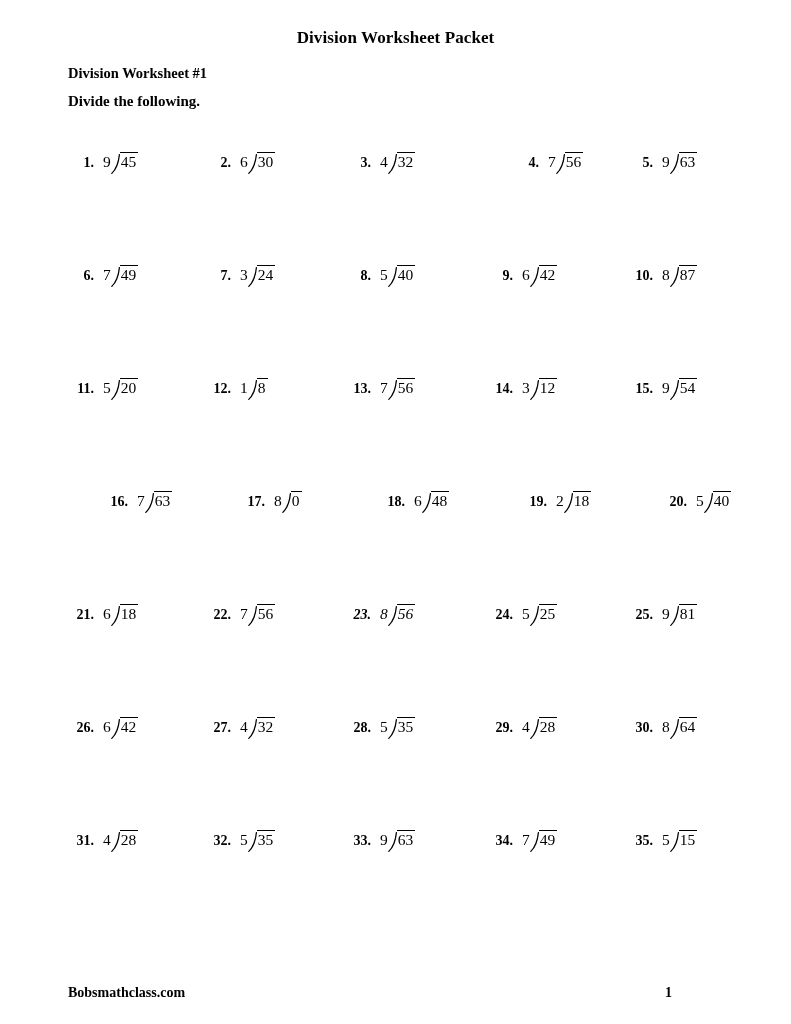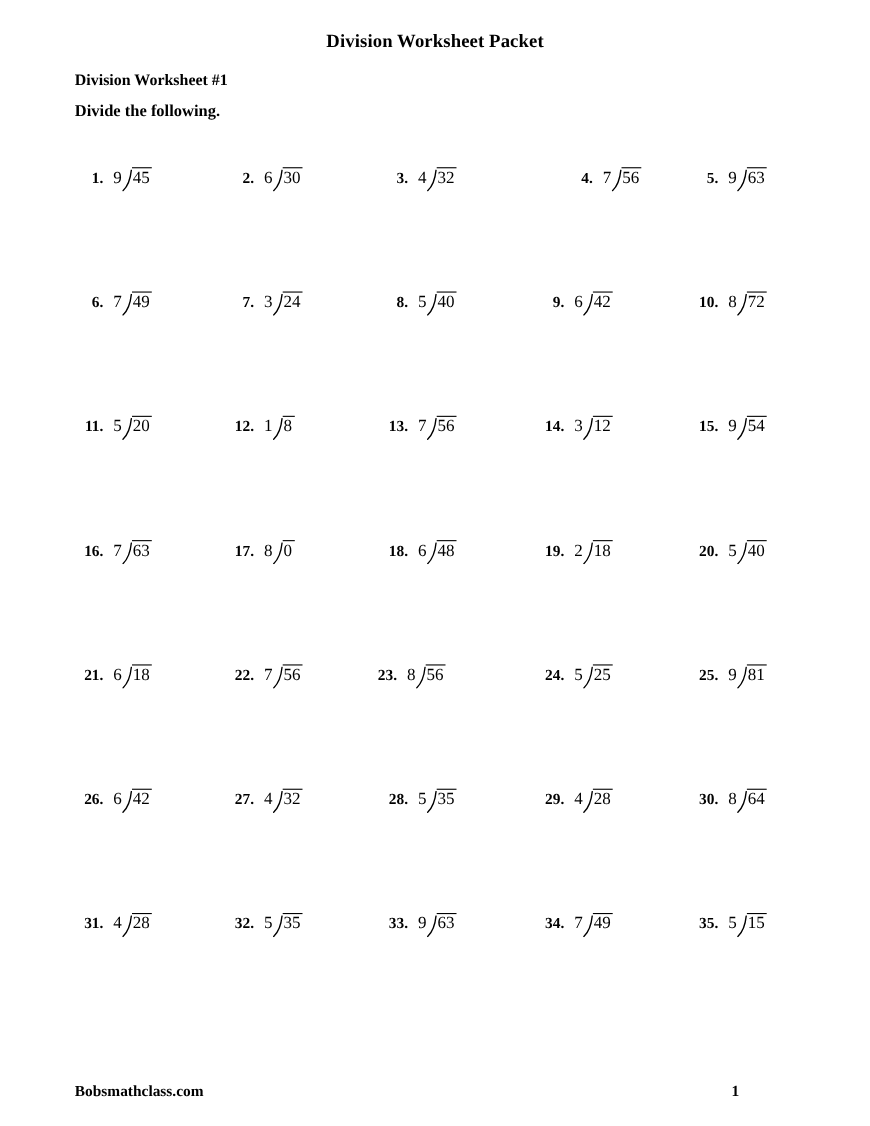--- a/index.html
+++ b/index.html
@@ -174,40 +174,40 @@
                   <path d="M0.8 19.4 C 5.2 15.2, 7.6 8.4, 8.4 0.6" fill="none" stroke="#000" stroke-width="1.25" stroke-linecap="round"></path>
                 </svg></span><span class="dividend">24</span></span></span></div>
         <div class="problem" style="left: 345px;"><span class="problem-number">8.</span><span class="problem-expr"><span class="divisor">5</span><span class="bracket"><span class="bracket-curve"><svg width="10" height="20" viewBox="0 0 10 20" xmlns="http://www.w3.org/2000/svg">
                   <path d="M0.8 19.4 C 5.2 15.2, 7.6 8.4, 8.4 0.6" fill="none" stroke="#000" stroke-width="1.25" stroke-linecap="round"></path>
                 </svg></span><span class="dividend">40</span></span></span></div>
         <div class="problem" style="left: 487px;"><span class="problem-number">9.</span><span class="problem-expr"><span class="divisor">6</span><span class="bracket"><span class="bracket-curve"><svg width="10" height="20" viewBox="0 0 10 20" xmlns="http://www.w3.org/2000/svg">
                   <path d="M0.8 19.4 C 5.2 15.2, 7.6 8.4, 8.4 0.6" fill="none" stroke="#000" stroke-width="1.25" stroke-linecap="round"></path>
                 </svg></span><span class="dividend">42</span></span></span></div>
         <div class="problem" style="left: 627px;"><span class="problem-number">10.</span><span class="problem-expr"><span class="divisor">8</span><span class="bracket"><span class="bracket-curve"><svg width="10" height="20" viewBox="0 0 10 20" xmlns="http://www.w3.org/2000/svg">
                   <path d="M0.8 19.4 C 5.2 15.2, 7.6 8.4, 8.4 0.6" fill="none" stroke="#000" stroke-width="1.25" stroke-linecap="round"></path>
-                </svg></span><span class="dividend">72</span></span></span></div>
+                </svg></span><span class="dividend">87</span></span></span></div>
       </div>
       <div class="problem-row" style="height: 113px; padding-left: 36px;">
         <div class="problem" style="left: 68px;"><span class="problem-number">11.</span><span class="problem-expr"><span class="divisor">5</span><span class="bracket"><span class="bracket-curve"><svg width="10" height="20" viewBox="0 0 10 20" xmlns="http://www.w3.org/2000/svg">
                   <path d="M0.8 19.4 C 5.2 15.2, 7.6 8.4, 8.4 0.6" fill="none" stroke="#000" stroke-width="1.25" stroke-linecap="round"></path>
                 </svg></span><span class="dividend">20</span></span></span></div>
         <div class="problem" style="left: 205px;"><span class="problem-number">12.</span><span class="problem-expr"><span class="divisor">1</span><span class="bracket"><span class="bracket-curve"><svg width="10" height="20" viewBox="0 0 10 20" xmlns="http://www.w3.org/2000/svg">
                   <path d="M0.8 19.4 C 5.2 15.2, 7.6 8.4, 8.4 0.6" fill="none" stroke="#000" stroke-width="1.25" stroke-linecap="round"></path>
                 </svg></span><span class="dividend">8</span></span></span></div>
         <div class="problem" style="left: 345px;"><span class="problem-number">13.</span><span class="problem-expr"><span class="divisor">7</span><span class="bracket"><span class="bracket-curve"><svg width="10" height="20" viewBox="0 0 10 20" xmlns="http://www.w3.org/2000/svg">
                   <path d="M0.8 19.4 C 5.2 15.2, 7.6 8.4, 8.4 0.6" fill="none" stroke="#000" stroke-width="1.25" stroke-linecap="round"></path>
                 </svg></span><span class="dividend">56</span></span></span></div>
         <div class="problem" style="left: 487px;"><span class="problem-number">14.</span><span class="problem-expr"><span class="divisor">3</span><span class="bracket"><span class="bracket-curve"><svg width="10" height="20" viewBox="0 0 10 20" xmlns="http://www.w3.org/2000/svg">
                   <path d="M0.8 19.4 C 5.2 15.2, 7.6 8.4, 8.4 0.6" fill="none" stroke="#000" stroke-width="1.25" stroke-linecap="round"></path>
                 </svg></span><span class="dividend">12</span></span></span></div>
         <div class="problem" style="left: 627px;"><span class="problem-number">15.</span><span class="problem-expr"><span class="divisor">9</span><span class="bracket"><span class="bracket-curve"><svg width="10" height="20" viewBox="0 0 10 20" xmlns="http://www.w3.org/2000/svg">
                   <path d="M0.8 19.4 C 5.2 15.2, 7.6 8.4, 8.4 0.6" fill="none" stroke="#000" stroke-width="1.25" stroke-linecap="round"></path>
                 </svg></span><span class="dividend">54</span></span></span></div>
       </div>
-      <div class="problem-row" style="height: 113px;">
+      <div class="problem-row" style="height: 113px; margin-left: 34px;">
         <div class="problem" style="left: 68px;"><span class="problem-number">16.</span><span class="problem-expr"><span class="divisor">7</span><span class="bracket"><span class="bracket-curve"><svg width="10" height="20" viewBox="0 0 10 20" xmlns="http://www.w3.org/2000/svg">
                   <path d="M0.8 19.4 C 5.2 15.2, 7.6 8.4, 8.4 0.6" fill="none" stroke="#000" stroke-width="1.25" stroke-linecap="round"></path>
                 </svg></span><span class="dividend">63</span></span></span></div>
         <div class="problem" style="left: 205px;"><span class="problem-number">17.</span><span class="problem-expr"><span class="divisor">8</span><span class="bracket"><span class="bracket-curve"><svg width="10" height="20" viewBox="0 0 10 20" xmlns="http://www.w3.org/2000/svg">
                   <path d="M0.8 19.4 C 5.2 15.2, 7.6 8.4, 8.4 0.6" fill="none" stroke="#000" stroke-width="1.25" stroke-linecap="round"></path>
                 </svg></span><span class="dividend">0</span></span></span></div>
         <div class="problem" style="left: 345px;"><span class="problem-number">18.</span><span class="problem-expr"><span class="divisor">6</span><span class="bracket"><span class="bracket-curve"><svg width="10" height="20" viewBox="0 0 10 20" xmlns="http://www.w3.org/2000/svg">
                   <path d="M0.8 19.4 C 5.2 15.2, 7.6 8.4, 8.4 0.6" fill="none" stroke="#000" stroke-width="1.25" stroke-linecap="round"></path>
                 </svg></span><span class="dividend">48</span></span></span></div>
         <div class="problem" style="left: 487px;"><span class="problem-number">19.</span><span class="problem-expr"><span class="divisor">2</span><span class="bracket"><span class="bracket-curve"><svg width="10" height="20" viewBox="0 0 10 20" xmlns="http://www.w3.org/2000/svg">
@@ -217,21 +217,21 @@
                   <path d="M0.8 19.4 C 5.2 15.2, 7.6 8.4, 8.4 0.6" fill="none" stroke="#000" stroke-width="1.25" stroke-linecap="round"></path>
                 </svg></span><span class="dividend">40</span></span></span></div>
       </div>
       <div class="problem-row" style="height: 113px;">
         <div class="problem" style="left: 68px;"><span class="problem-number">21.</span><span class="problem-expr"><span class="divisor">6</span><span class="bracket"><span class="bracket-curve"><svg width="10" height="20" viewBox="0 0 10 20" xmlns="http://www.w3.org/2000/svg">
                   <path d="M0.8 19.4 C 5.2 15.2, 7.6 8.4, 8.4 0.6" fill="none" stroke="#000" stroke-width="1.25" stroke-linecap="round"></path>
                 </svg></span><span class="dividend">18</span></span></span></div>
         <div class="problem" style="left: 205px;"><span class="problem-number">22.</span><span class="problem-expr"><span class="divisor">7</span><span class="bracket"><span class="bracket-curve"><svg width="10" height="20" viewBox="0 0 10 20" xmlns="http://www.w3.org/2000/svg">
                   <path d="M0.8 19.4 C 5.2 15.2, 7.6 8.4, 8.4 0.6" fill="none" stroke="#000" stroke-width="1.25" stroke-linecap="round"></path>
                 </svg></span><span class="dividend">56</span></span></span></div>
-        <div class="problem" style="left: 335px;"><span class="problem-number">23.</span><span class="problem-expr"><span class="divisor">8</span><span class="bracket"><span class="bracket-curve"><svg width="10" height="20" viewBox="0 0 10 20" xmlns="http://www.w3.org/2000/svg">
+        <div class="problem" style="left: 345px; font-style: italic;"><span class="problem-number">23.</span><span class="problem-expr"><span class="divisor">8</span><span class="bracket"><span class="bracket-curve"><svg width="10" height="20" viewBox="0 0 10 20" xmlns="http://www.w3.org/2000/svg">
                   <path d="M0.8 19.4 C 5.2 15.2, 7.6 8.4, 8.4 0.6" fill="none" stroke="#000" stroke-width="1.25" stroke-linecap="round"></path>
                 </svg></span><span class="dividend">56</span></span></span></div>
         <div class="problem" style="left: 487px;"><span class="problem-number">24.</span><span class="problem-expr"><span class="divisor">5</span><span class="bracket"><span class="bracket-curve"><svg width="10" height="20" viewBox="0 0 10 20" xmlns="http://www.w3.org/2000/svg">
                   <path d="M0.8 19.4 C 5.2 15.2, 7.6 8.4, 8.4 0.6" fill="none" stroke="#000" stroke-width="1.25" stroke-linecap="round"></path>
                 </svg></span><span class="dividend">25</span></span></span></div>
         <div class="problem" style="left: 627px;"><span class="problem-number">25.</span><span class="problem-expr"><span class="divisor">9</span><span class="bracket"><span class="bracket-curve"><svg width="10" height="20" viewBox="0 0 10 20" xmlns="http://www.w3.org/2000/svg">
                   <path d="M0.8 19.4 C 5.2 15.2, 7.6 8.4, 8.4 0.6" fill="none" stroke="#000" stroke-width="1.25" stroke-linecap="round"></path>
                 </svg></span><span class="dividend">81</span></span></span></div>
       </div>
       <div class="problem-row" style="height: 113px;">

